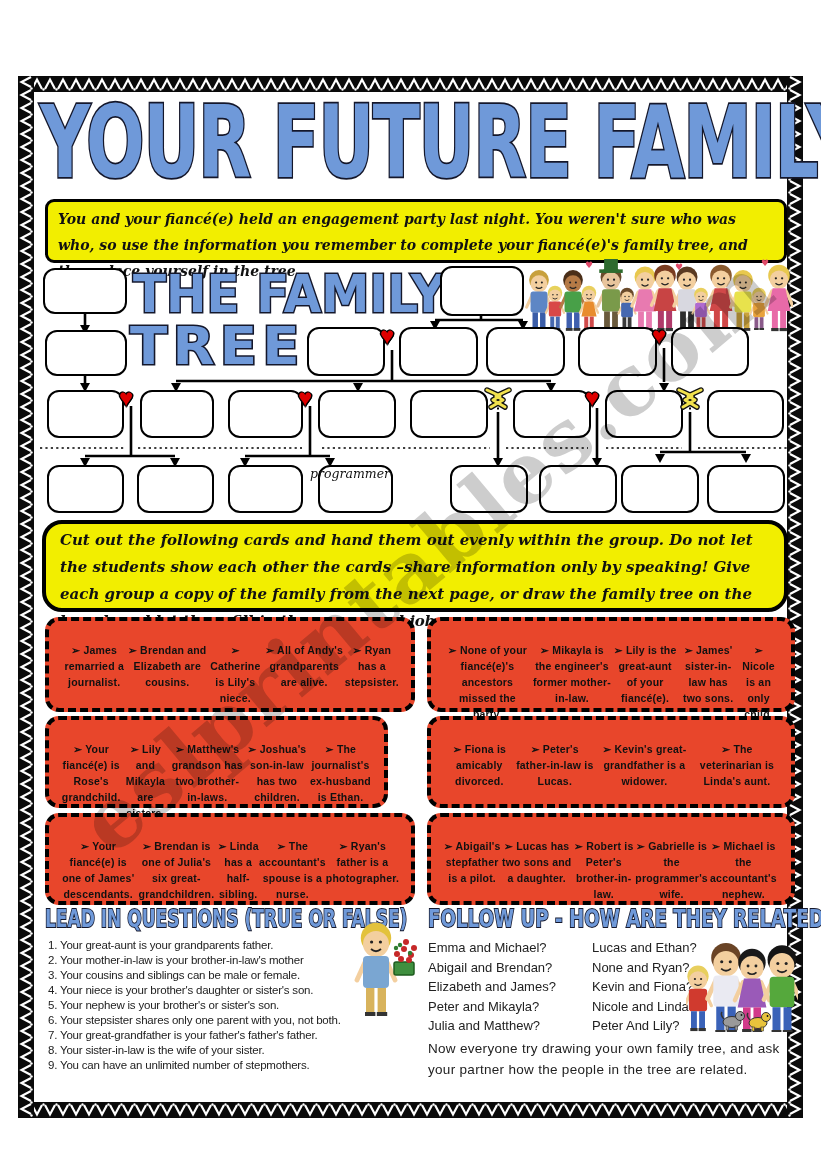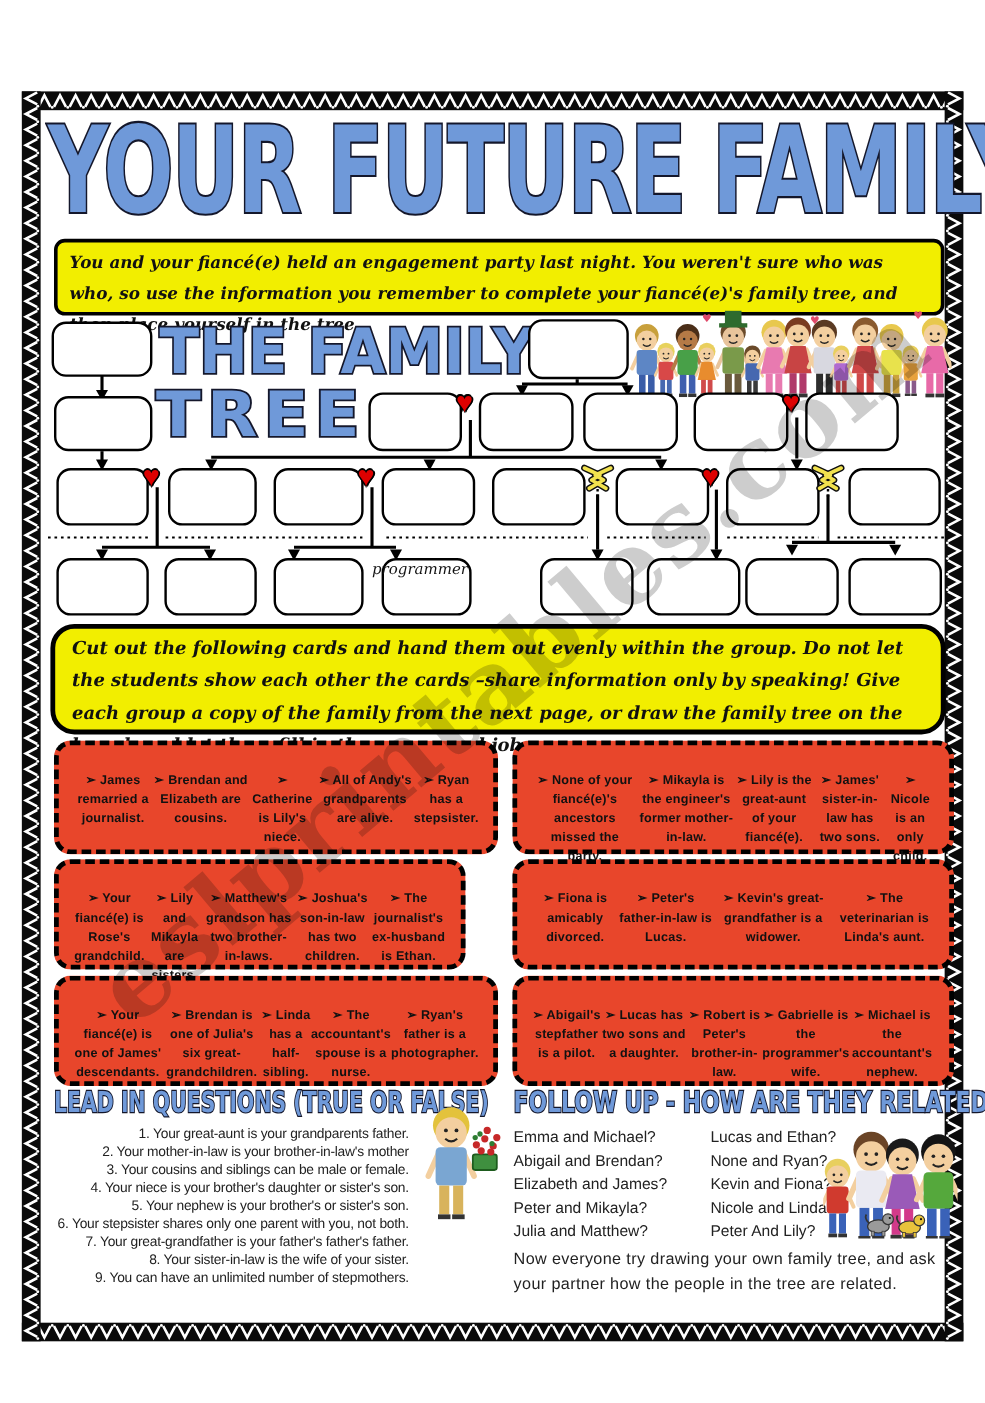--- a/index.html
+++ b/index.html
@@ -952,21 +952,21 @@
   </div>
   <div class="card" style="left:427px;top:813px;width:368px;height:92px">
     <div>Abigail's stepfather is a pilot.</div>
     <div>Lucas has two sons and a daughter.</div>
     <div>Robert is Peter's brother-in-law.</div>
     <div>Gabrielle is the programmer's wife.</div>
     <div>Michael is the accountant's nephew.</div>
   </div>
 
   <div class="abs bubble-sm" style="left:45px;top:906px;font-size:24px;line-height:1.1;transform:scale(.71,1);transform-origin:left top;z-index:8;">LEAD IN QUESTIONS (TRUE OR FALSE)</div>
-  <div class="abs" style="left:48px;top:938px;z-index:7;text-align:right;">
+  <div class="abs" style="left:48px;top:938px;z-index:7;">
     <div class="qline">1. Your great-aunt is your grandparents father.</div>
     <div class="qline">2. Your mother-in-law is your brother-in-law's mother</div>
     <div class="qline">3. Your cousins and siblings can be male or female.</div>
     <div class="qline">4. Your niece is your brother's daughter or sister's son.</div>
     <div class="qline">5. Your nephew is your brother's or sister's son.</div>
     <div class="qline">6. Your stepsister shares only one parent with you, not both.</div>
     <div class="qline">7. Your great-grandfather is your father's father's father.</div>
     <div class="qline">8. Your sister-in-law is the wife of your sister.</div>
     <div class="qline">9. You can have an unlimited number of stepmothers.</div>
   </div>

